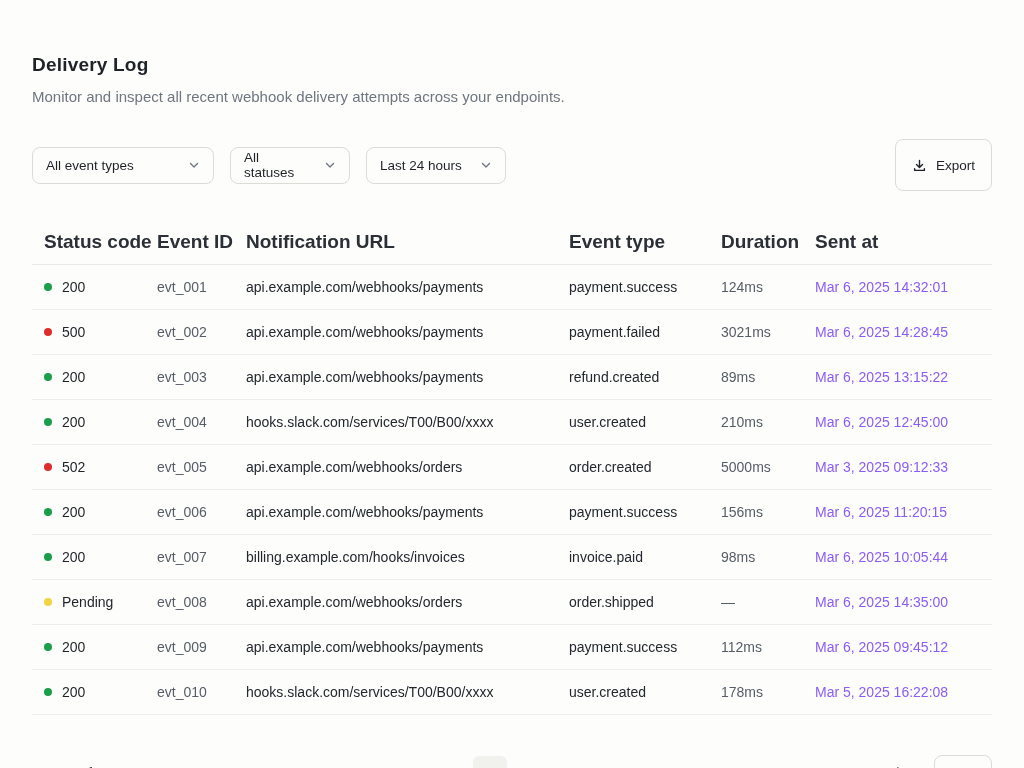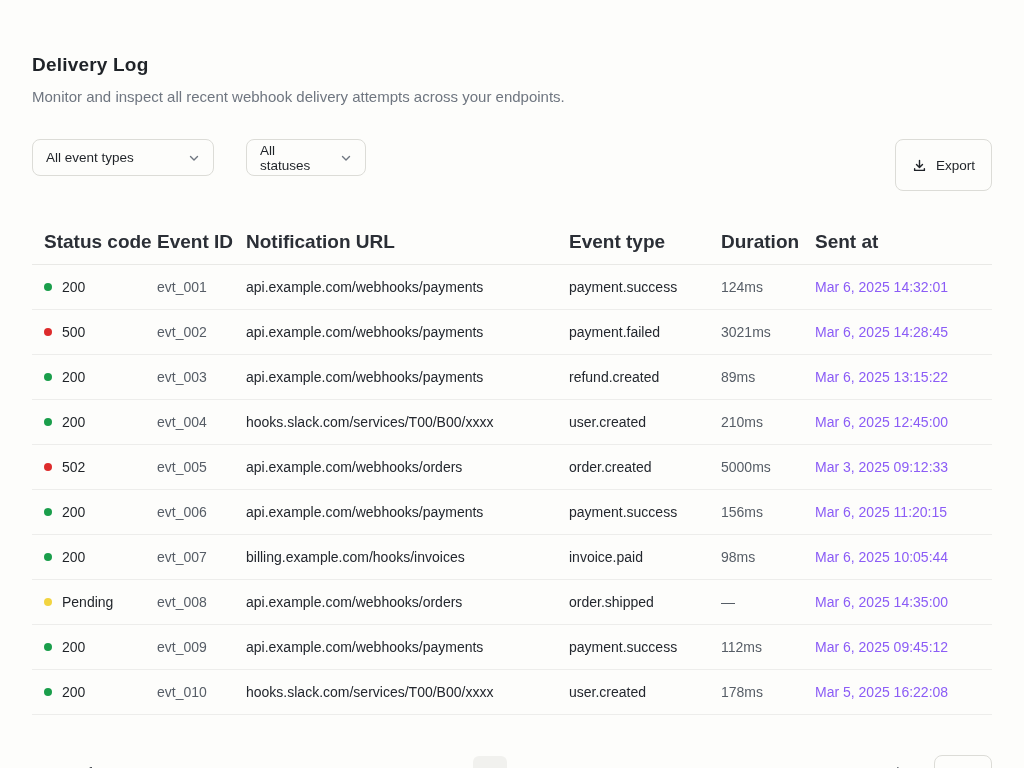--- a/index.html
+++ b/index.html
@@ -10,21 +10,21 @@
     color: #1f2328;
     overflow: hidden;
   }
   .page { padding: 30px 32px 0 32px; }
 
   
   .page-title { font-size: 19px; font-weight: 700; letter-spacing: .2px; margin-top: 24px; }
   .page-subtitle { font-size: 15px; color: #6f7680; margin-top: 12px; }
 
   
-  .filter-bar { display: flex; align-items: flex-start; gap: 32px; margin-top: 34px; }
+  .filter-bar { display: flex; align-items: center; gap: 16px; margin-top: 34px; }
   .select-control {
     display: flex; align-items: center; justify-content: space-between;
     border: 1px solid #dcdcd7; border-radius: 8px; background: #fdfdfb;
     height: 37px; padding: 0 13px; font-size: 13.5px; color: #1f2328;
     cursor: pointer; user-select: none;
   }
   .select-control .chev { color: #6f7680; margin-left: 12px; display: flex; }
   .w-filter-1 { width: 182px; }
   .w-filter-2 { width: 120px; }
   .w-filter-3 { width: 140px; }
@@ -95,20 +95,28 @@
       </span>
     </div>
     <div class="select-control w-filter-2">
       <span>All statuses</span>
       <span class="chev">
         <svg width="12" height="12" viewBox="0 0 12 12">
             <polyline points="2.5,4.5 6,8 9.5,4.5" fill="none" stroke="#6f7680" stroke-width="1.4" stroke-linecap="round" stroke-linejoin="round"></polyline>
           </svg>
       </span>
     </div>
+    <div class="select-control w-filter-3">
+      <span>Last 24 hours</span>
+      <span class="chev">
+        <svg width="12" height="12" viewBox="0 0 12 12">
+            <polyline points="2.5,4.5 6,8 9.5,4.5" fill="none" stroke="#6f7680" stroke-width="1.4" stroke-linecap="round" stroke-linejoin="round"></polyline>
+          </svg>
+      </span>
+    </div>
     <button class="export-btn">
       <span>
         <svg width="15" height="15" viewBox="0 0 16 16">
             <path d="M8 2.5 V10 M4.8,7 L8,10.2 L11.2,7 M2.8,11.5 V13.2 H13.2 V11.5" fill="none" stroke="#1f2328" stroke-width="1.5" stroke-linecap="round" stroke-linejoin="round"></path>
           </svg>
       </span>
       <span>Export</span>
     </button>
   </div>
 

